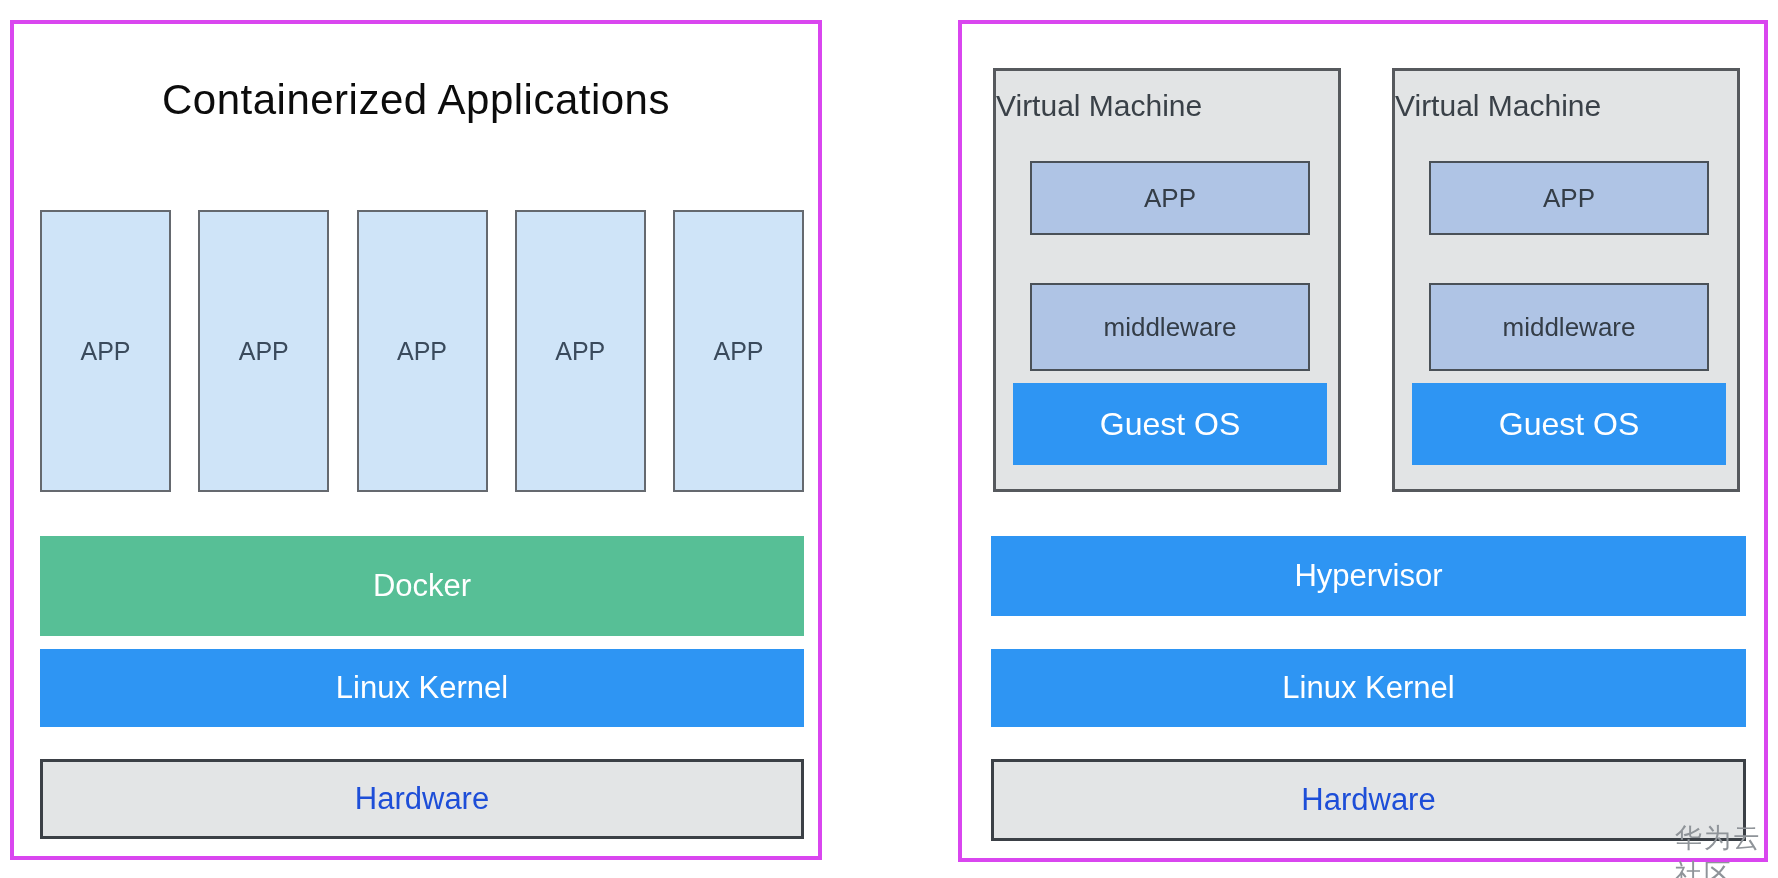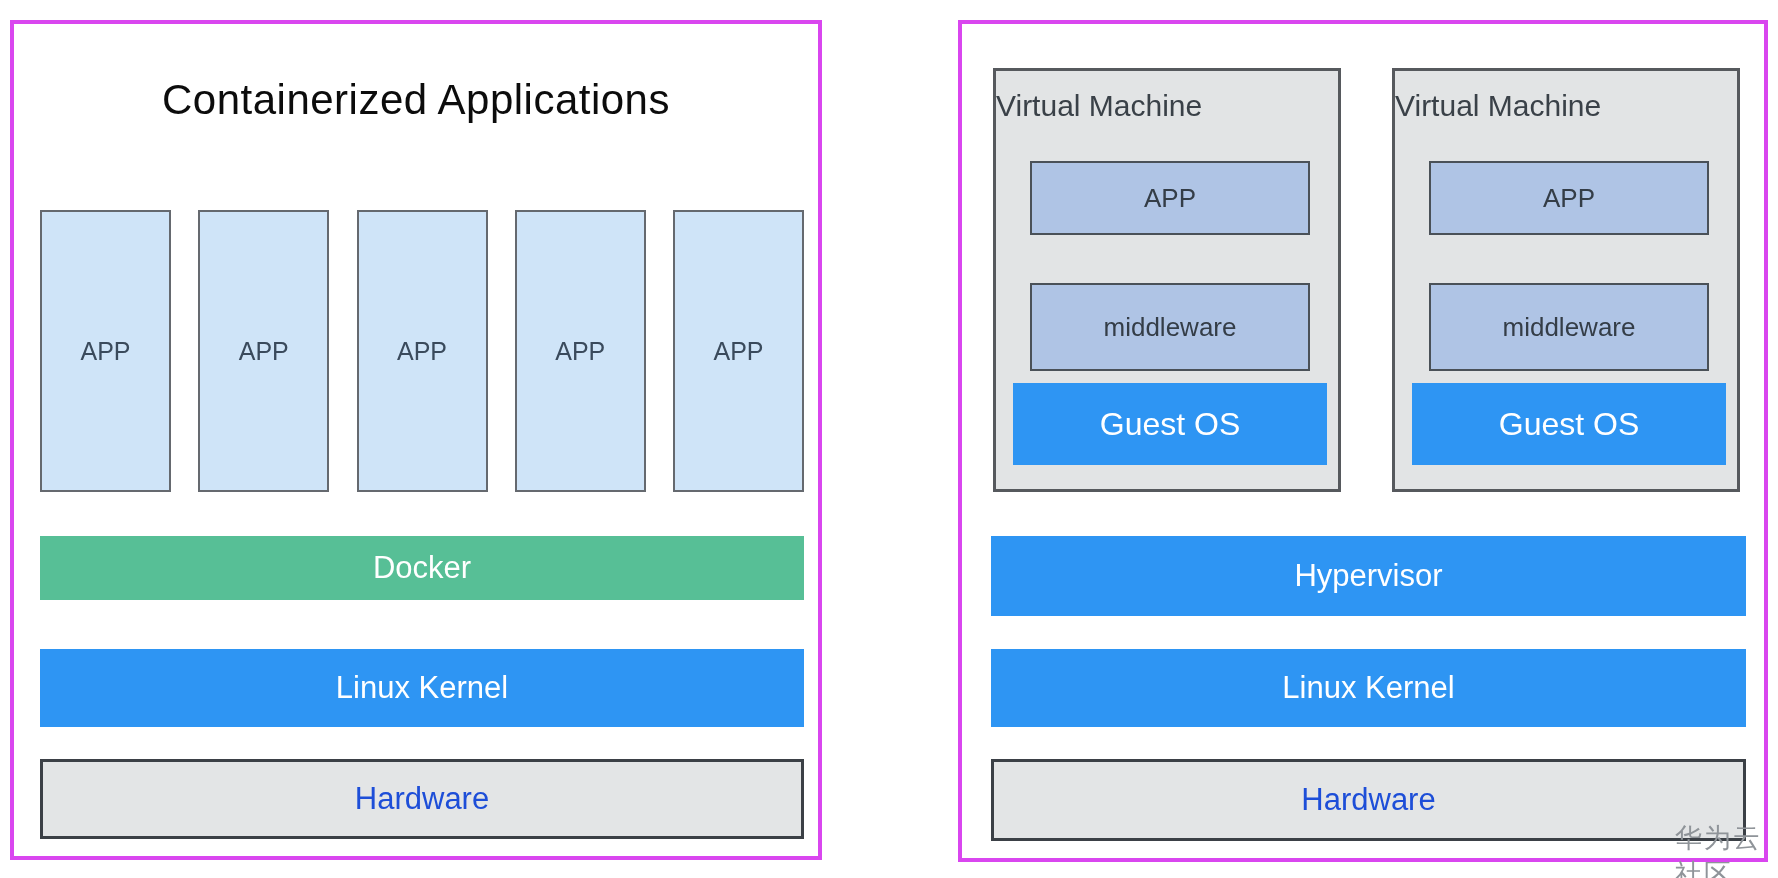--- a/index.html
+++ b/index.html
@@ -60,21 +60,21 @@
   .layer {
     position: absolute;
     left: 26px;
     width: 764px;
     box-sizing: border-box;
     display: flex;
     align-items: center;
     justify-content: center;
     font-size: 31px;
   }
-  .layer-docker   { top: 512px; height: 64px; background: #57BF96; color: #ffffff; }
+  .layer-docker   { top: 512px; height: 100px; background: #57BF96; color: #ffffff; }
   .layer-blue     { background: #2E95F3; color: #ffffff; text-align: right; }
   .layer-kernel   { top: 625px; height: 78px; }
   .layer-hardware {
     top: 735px; height: 80px;
     background: #E3E5E6;
     border: 3px solid #3B4046;
     color: #1d4ed8;
   }
 
   .layer-r { left: 29px; width: 755px; }

